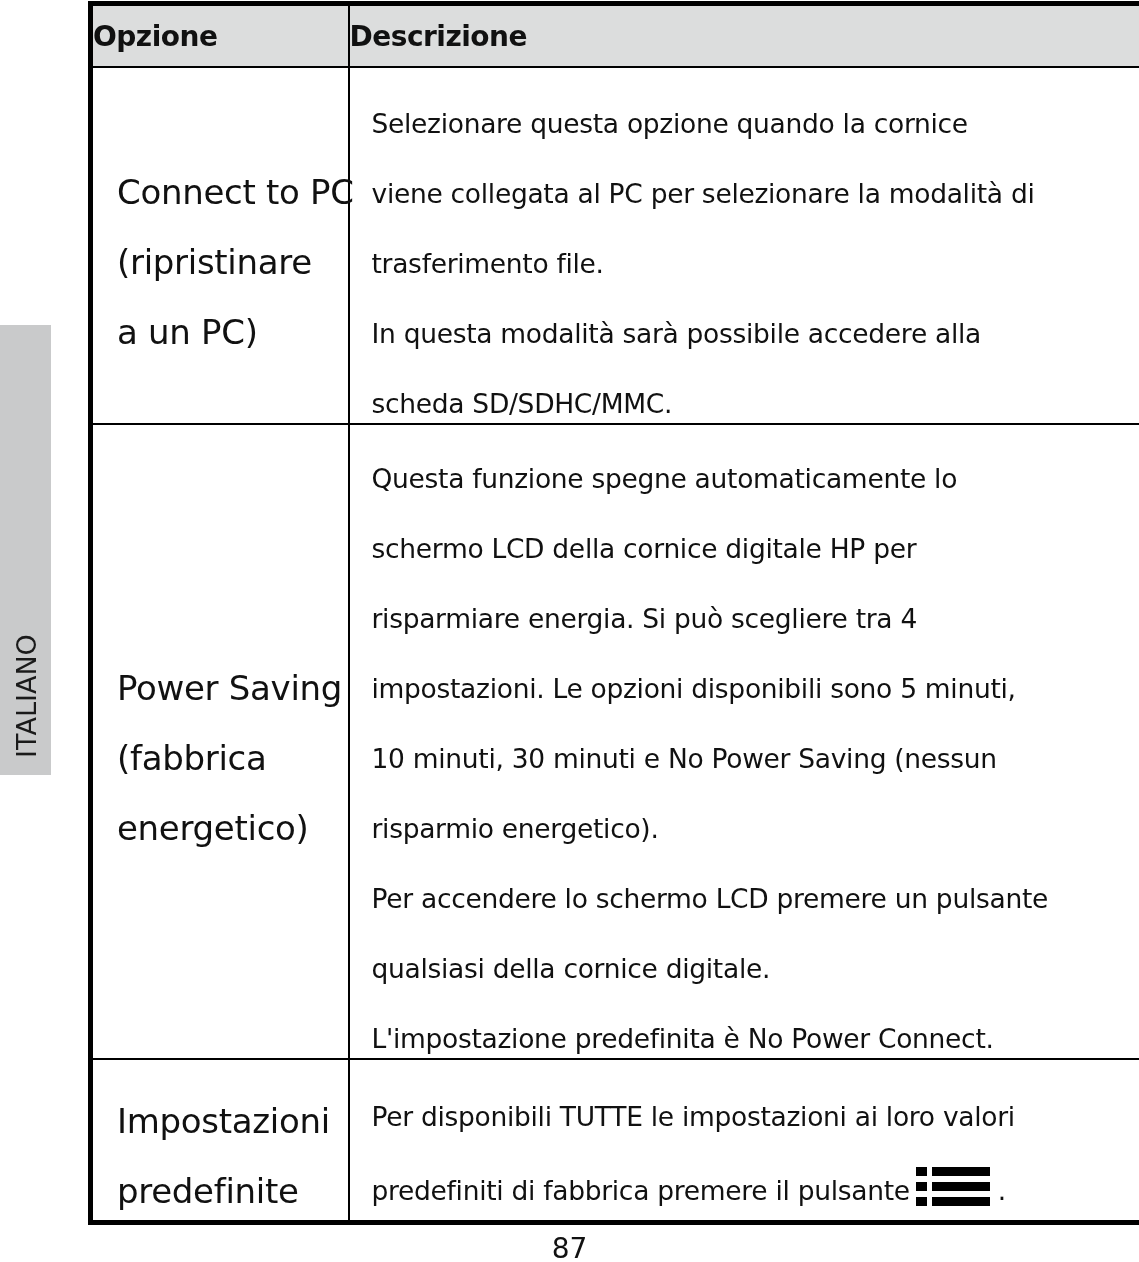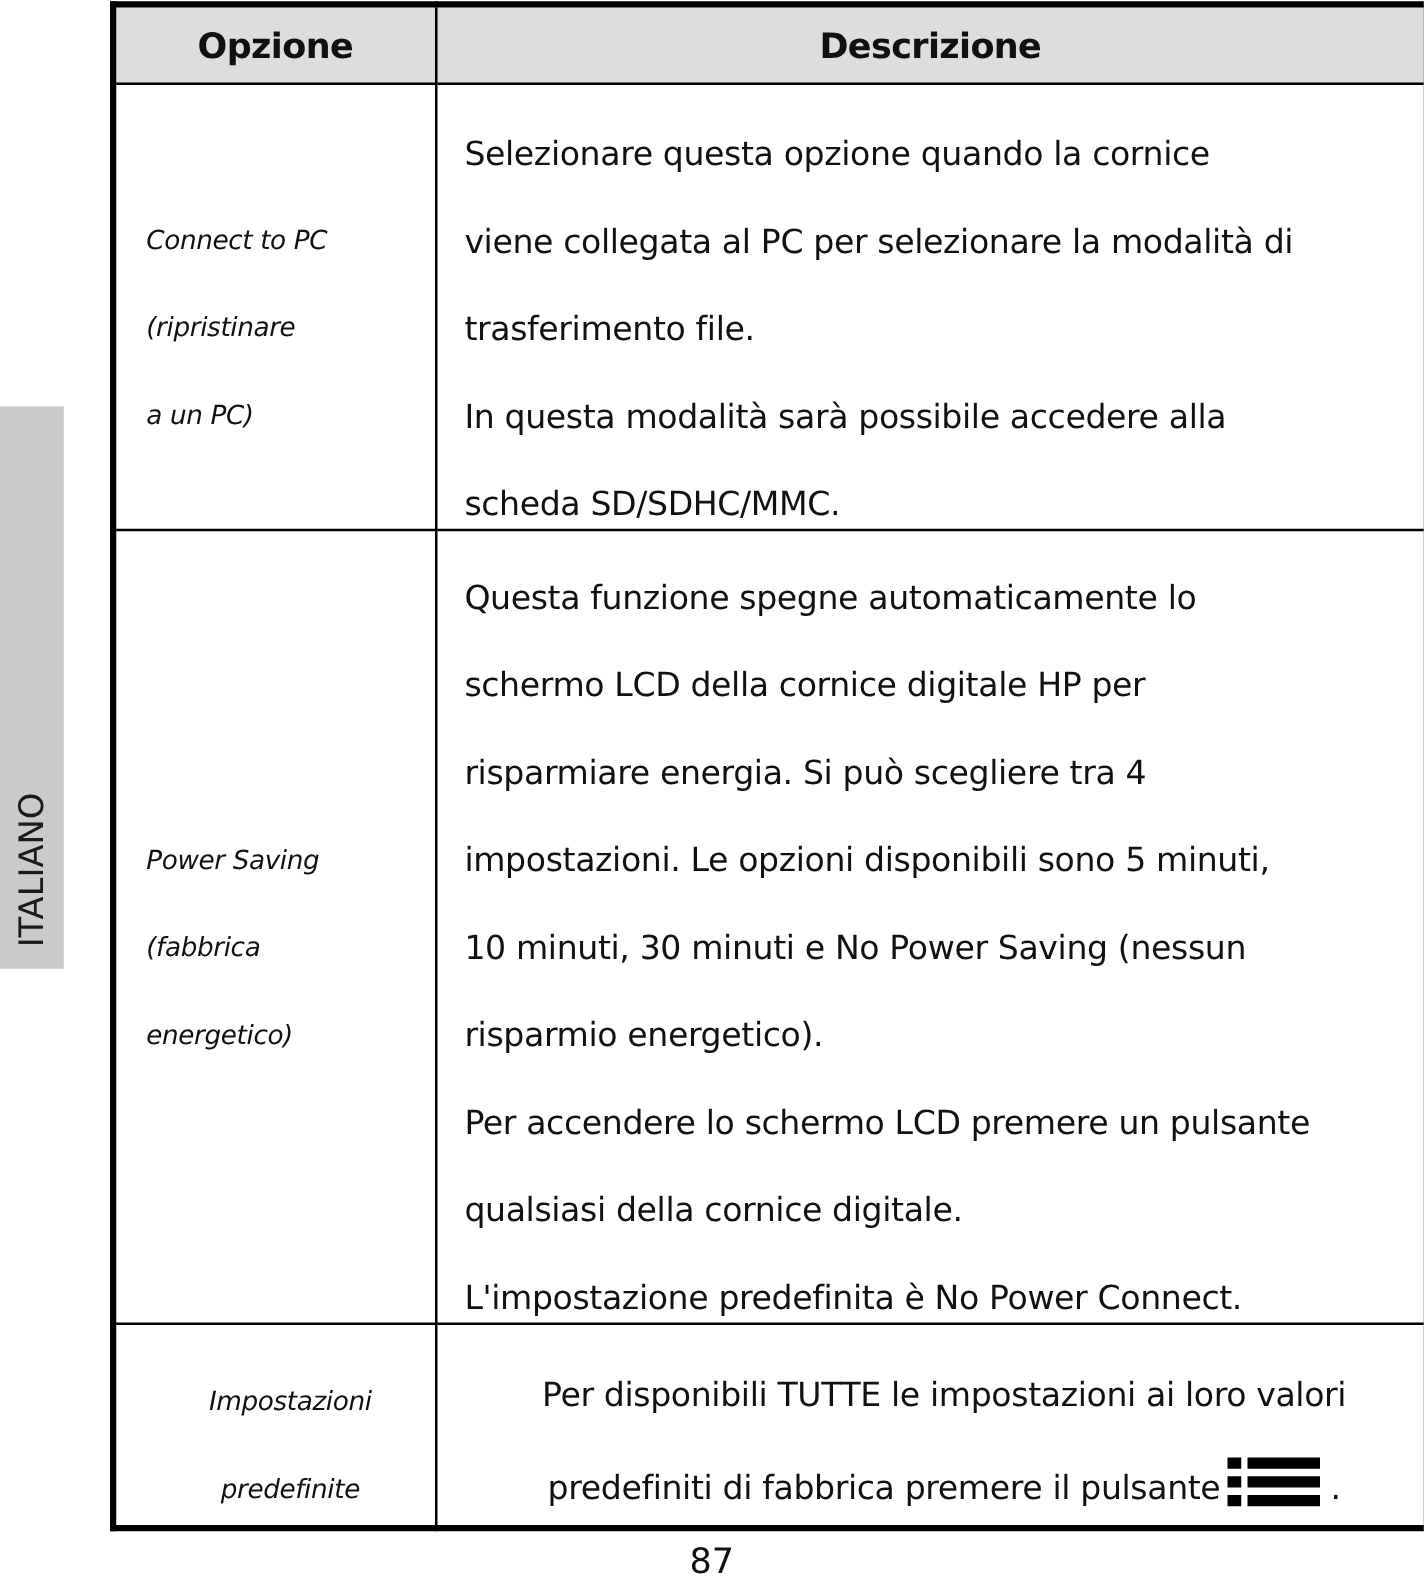--- a/index.html
+++ b/index.html
@@ -49,42 +49,41 @@
     table.options th, table.options td {
       border: 2px solid #000000;
       padding: 0;
       vertical-align: middle;
     }
     table.options th {
       background: #dcdddd;
       height: 60px;
       font-size: 28px;
       font-weight: bold;
-      text-align: center;
+      text-align: left;
       letter-spacing: -0.5px;
     }
     col.c1 { width: 258px; }
     col.c2 { width: 793px; }
     td.opt {
       padding-left: 24px !important;
-      font-size: 21px;
+      font-size: 34px;
       line-height: 38px;
       letter-spacing: -0.3px;
-      font-style: italic;
     }
     td.desc {
       padding-left: 22px !important;
       font-size: 26.5px;
       line-height: 38px;
       letter-spacing: -0.3px;
     }
     .desc-line { display: block; white-space: nowrap; margin-top: 32px; }
     tr.r1 td { height: 193px; }
     tr.r2 td { height: 344px; }
-    tr.r3 td { height: 160px; text-align: center; }
+    tr.r3 td { height: 160px; }
     td.desc.r2d { vertical-align: top; padding-top: 3px !important; }
     td.desc.r1d { vertical-align: top; padding-top: 5px !important; }
     .menu-icon {
       display: inline-block;
       vertical-align: middle;
       width: 74px;
       height: 40px;
       position: relative;
       margin-left: 6px;
       margin-right: 8px;

